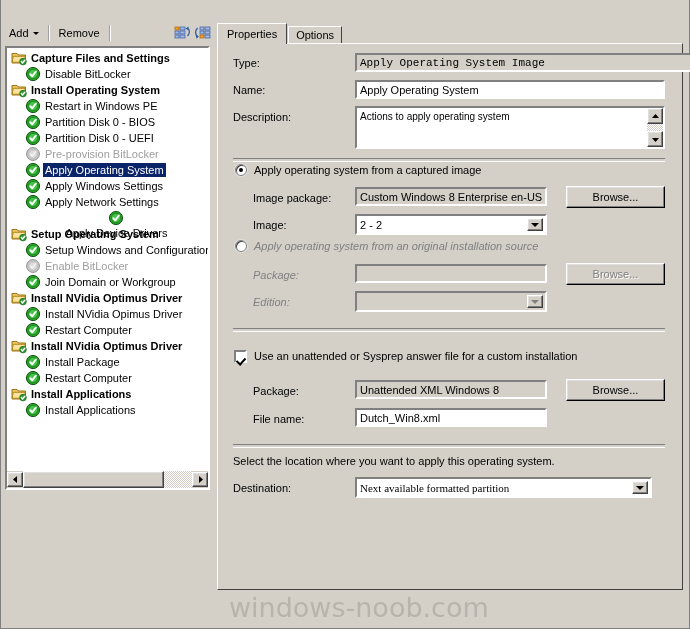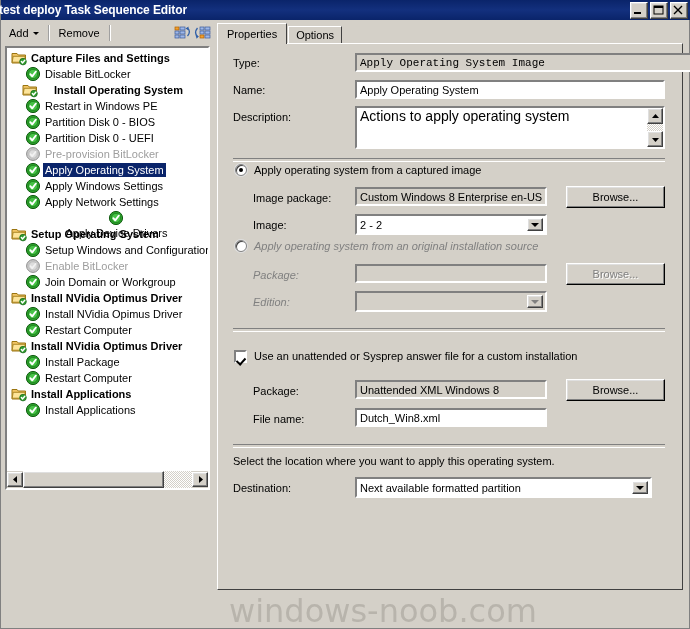--- a/index.html
+++ b/index.html
@@ -296,21 +296,21 @@
   
   #descbox {
     position: absolute;
     background: #ffffff;
     border: 2px solid;
     border-color: #808080 #ffffff #ffffff #808080;
     box-sizing: border-box;
     display: flex;
   }
   #desctext {
-    flex:1; font-size: 14px; padding: 2px 3px;
+    flex:1; font-size: 10px; padding: 2px 3px;
     line-height: 13px; overflow: hidden; cursor: text;
   }
   #descsb {
     width: 16px;
     background-color: #d4d0c8;
     background-image:
       linear-gradient(45deg, #ffffff 25%, transparent 25%, transparent 75%, #ffffff 75%),
       linear-gradient(45deg, #ffffff 25%, transparent 25%, transparent 75%, #ffffff 75%);
     background-size: 2px 2px;
     background-position: 0 0, 1px 1px;
@@ -324,58 +324,37 @@
     box-shadow: inset -1px -1px 0 #808080, inset 1px 1px 0 #dfdfdf;
     display:flex;align-items:center;justify-content:center;
     box-sizing:border-box;
     cursor: default;
   }
 
   
   #watermark {
     position: absolute;
     left: 228px; top: 592px;
-    font-size: 32px;
+    font-size: 27px;
     color: #b8b4ac;
     font-family: "DejaVu Sans", sans-serif;
     letter-spacing: 0px;
     white-space: nowrap;
     pointer-events: none;
     z-index: 50;
   }
 
   
   #btnbar { position: absolute; left:0; top: 593px; width: 690px; height: 36px; }
 </style>
 </head>
 <body>
 
 <div id="window">
 
-  <div id="titlebar">
-    <span id="title-text">test deploy Task Sequence Editor</span>
-    <div id="titlebuttons">
-      <div class="tbtn">
-        <svg width="11" height="10" viewBox="0 0 11 10">
-            <rect x="1" y="7" width="7" height="2" fill="#000"></rect>
-          </svg>
-      </div>
-      <div class="tbtn">
-        <svg width="11" height="10" viewBox="0 0 11 10">
-            <rect x="1" y="1" width="9" height="8" fill="none" stroke="#000" stroke-width="1"></rect>
-            <rect x="1" y="1" width="9" height="2" fill="#000"></rect>
-          </svg>
-      </div>
-      <div class="tbtn">
-        <svg width="11" height="10" viewBox="0 0 11 10">
-            <path d="M1 1 L9 9 M9 1 L1 9" stroke="#000" stroke-width="1.4" fill="none"></path>
-          </svg>
-      </div>
-    </div>
-  </div>
 
   <div id="toolbar">
     <div class="tb-btn">
       <span>Add</span>
       <span class="tb-caret"></span>
     </div>
     <div class="tb-sep"></div>
     <div class="tb-btn">
       <span>Remove</span>
     </div>
@@ -419,21 +398,21 @@
           <span class="lbl">Capture Files and Settings</span>
         </div>
         <div class="trow" style="padding-left: 18px;">
           <span class="ico"><svg width="16" height="16" viewBox="0 0 16 16">
               <circle cx="8" cy="8" r="6.6" fill="#2aa02a" stroke="#145c14" stroke-width="1"></circle>
               <circle cx="8" cy="8" r="4.6" fill="#46c246" stroke="#1d7a1d" stroke-width="0.7"></circle>
               <path d="M5.3 8.2 L7.2 10.3 L10.9 5.5" stroke="#ffffff" stroke-width="1.9" fill="none" stroke-linecap="round" stroke-linejoin="round"></path>
             </svg></span>
           <span class="lbl">Disable BitLocker</span>
         </div>
-        <div class="trow folder" style="padding-left: 15px; gap: 12px;">
+        <div class="trow folder" style="padding-left: 4px;">
           <span class="ico"><svg width="16" height="16" viewBox="0 0 16 16">
               <path d="M1 3.5 L6 3.5 L7.3 5 L14.5 5 L14.5 13 L1 13 Z" fill="#f3c667" stroke="#9a7510" stroke-width="1"></path>
               <path d="M2.2 6.3 L14.2 6.3 L13.2 12.2 L1.2 12.2 Z" fill="#fde49a" stroke="#9a7510" stroke-width="0.8"></path>
               <circle cx="12" cy="11.6" r="3.3" fill="#2f9e2f" stroke="#1b6b1b" stroke-width="0.8"></circle>
               <path d="M10.4 11.6 L11.6 12.9 L13.8 10.2" stroke="#ffffff" stroke-width="1.5" fill="none" stroke-linecap="round" stroke-linejoin="round"></path>
             </svg></span>
           <span class="lbl">Install Operating System</span>
         </div>
         <div class="trow" style="padding-left: 18px;">
           <span class="ico"><svg width="16" height="16" viewBox="0 0 16 16">
@@ -705,21 +684,21 @@
     </div>
 
     <div class="lab" style="position:absolute;left:35px;top:369px;">File name:</div>
     <div class="field" style="position:absolute;left:137px;top:364px;width:192px;height:19px;">Dutch_Win8.xml</div>
 
     <div class="hsep" style="position:absolute;left:15px;top:400px;width:432px;"></div>
 
     <div class="lab" style="position:absolute;left:15px;top:411px;">Select the location where you want to apply this operating system.</div>
 
     <div class="lab" style="position:absolute;left:15px;top:438px;">Destination:</div>
-    <div class="combo" style="position:absolute;left:137px;top:433px;width:297px;height:21px;">
+    <div class="combo" style="position:absolute;left:137px;top:433px;width:297px;height:21px;font-family:Liberation Serif, serif;">
       <span>Next available formatted partition</span>
       <span class="combo-btn">
           <span class="arrow-dn"></span>
         </span>
     </div>
   </div>
 
   <div id="watermark">windows-noob.com</div>
 
   <div id="btnbar">

